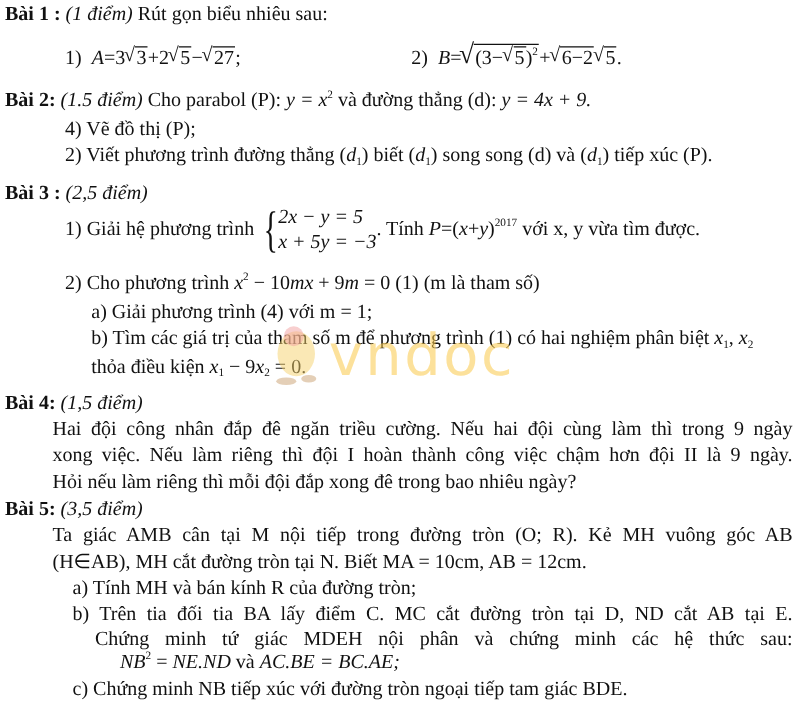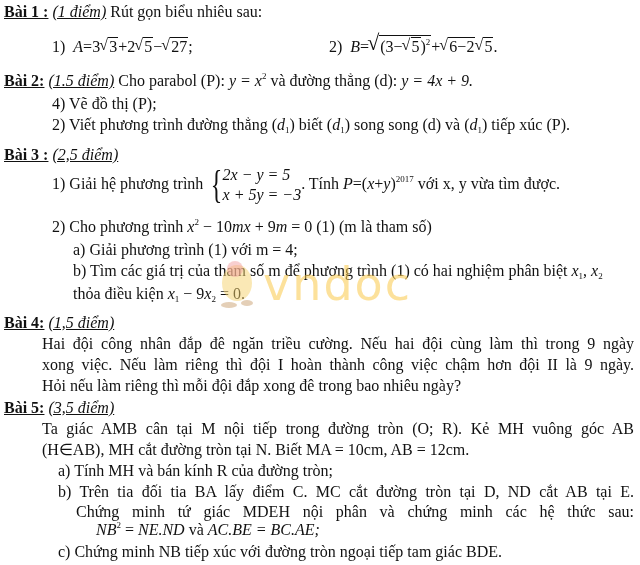--- a/index.html
+++ b/index.html
@@ -1,20 +1,20 @@
 <!DOCTYPE html>
 <html><head>
 <meta charset="utf-8">
 <style>
   html, body { margin: 0; padding: 0; background: #ffffff; }
   body { width: 640px; height: 565px; overflow: hidden; position: relative;
          font-family: "Liberation Serif", serif; color: #111; font-size: 16px; }
   .line { position: absolute; white-space: nowrap; line-height: 18px; }
-  .b { font-weight: bold; text-decoration: underline; }
-  .i { font-style: italic; text-decoration: underline; }
+  .b { font-weight: bold; }
+  .i { font-style: italic; }
   .m { font-family: "Liberation Serif", serif; font-style: italic; }
   .n { font-style: normal; }
   sup { font-size: 9px; vertical-align: 7px; line-height: 0; }
   sub { font-size: 9px; vertical-align: -3px; line-height: 0; }
   .sqrt { display: inline-block; position: relative; padding-left: 8px; }
   .sqrt::before { content: "√"; position: absolute; left: -1px; top: -2px; font-style: normal; font-size: 16px; }
   .sqrt > span { border-top: 1px solid #111; padding: 0 1px; font-style: normal; }
   .bigsqrt { display: inline-block; position: relative; padding-left: 10px; }
   .bigsqrt::before { content: "√"; position: absolute; left: -2px; top: -4px; font-size: 22px; font-style: normal; }
   .bigsqrt > span { border-top: 1px solid #111; padding: 2px 1px 0 1px; }
@@ -69,21 +69,21 @@
   <span>1) Giải hệ phương trình</span>
   <span class="brace">{</span><span class="sys m"><span>2x − y = 5</span><br><span>x + 5y = −3</span></span><span>. Tính</span>
   <span class="m">P<span class="n">=(</span>x<span class="n">+</span>y<span class="n">)</span><sup class="n">2017</sup></span>
   <span>với x, y vừa tìm được.</span>
 </div>
 <div class="line" style="left:52px; top:218px;">
   <span>2) Cho phương trình</span>
   <span class="m">x<sup class="n">2</sup><span class="n"> − 10</span>mx<span class="n"> + 9</span>m<span class="n"> = 0 (1)</span></span>
   <span>(m là tham số)</span>
 </div>
-<div class="line" style="left:73px; top:241px;">a) Giải phương trình (1) với m = 4;</div>
+<div class="line" style="left:73px; top:241px;">a) Giải phương trình (4) với m = 1;</div>
 <div class="line" style="left:73px; top:262px;">
   <span>b) Tìm các giá trị của tham số m để phương trình (1) có hai nghiệm phân biệt</span>
   <span class="m">x<sub class="n">1</sub><span class="n">, </span>x<sub class="n">2</sub></span>
 </div>
 <div class="line" style="left:73px; top:285px;">
   <span>thỏa điều kiện</span>
   <span class="m">x<sub class="n">1</sub><span class="n"> − 9</span>x<sub class="n">2</sub><span class="n"> = 0.</span></span>
 </div>
 
 <div class="watermark">

